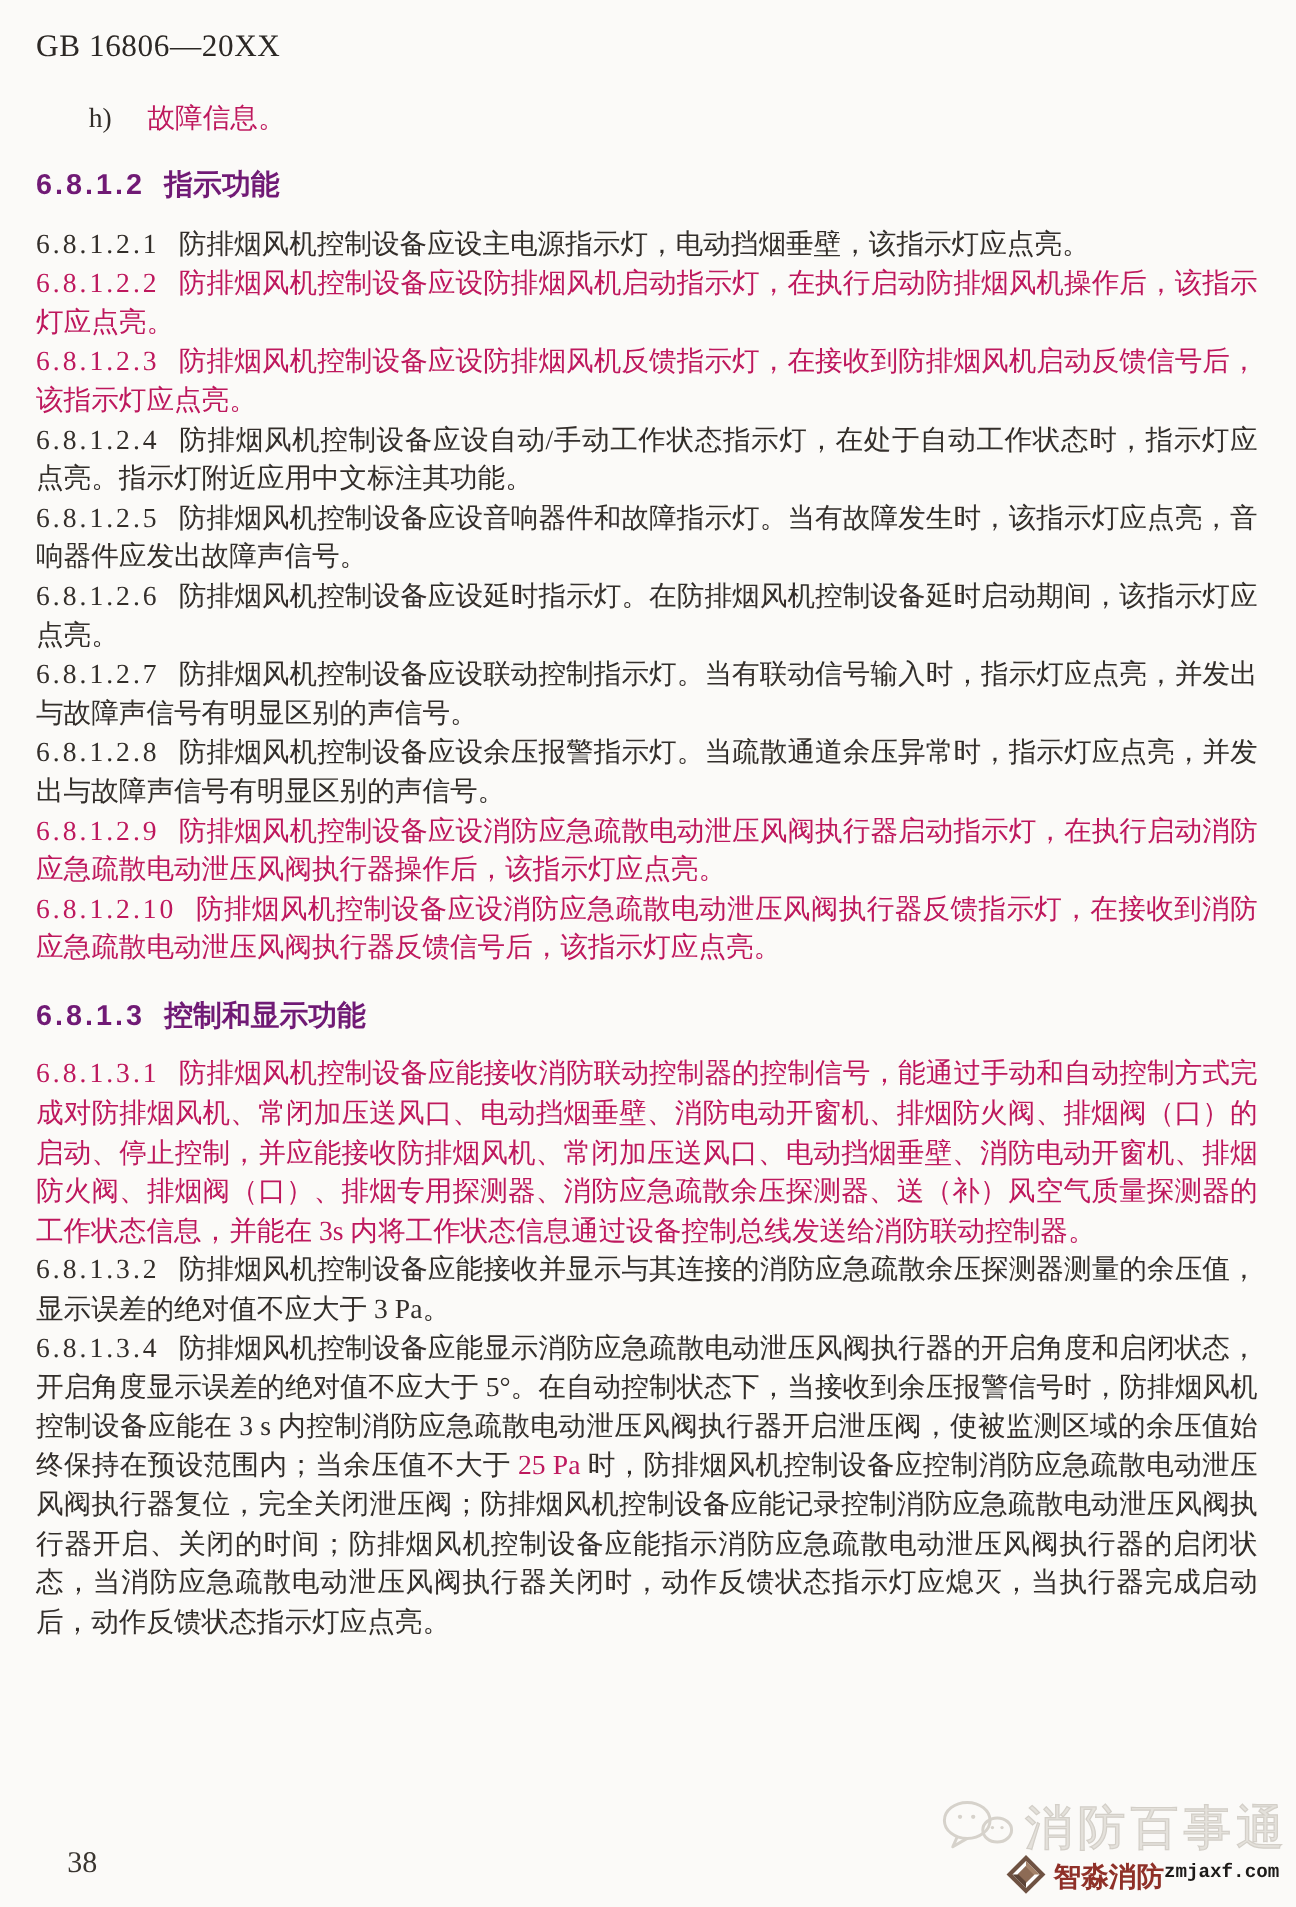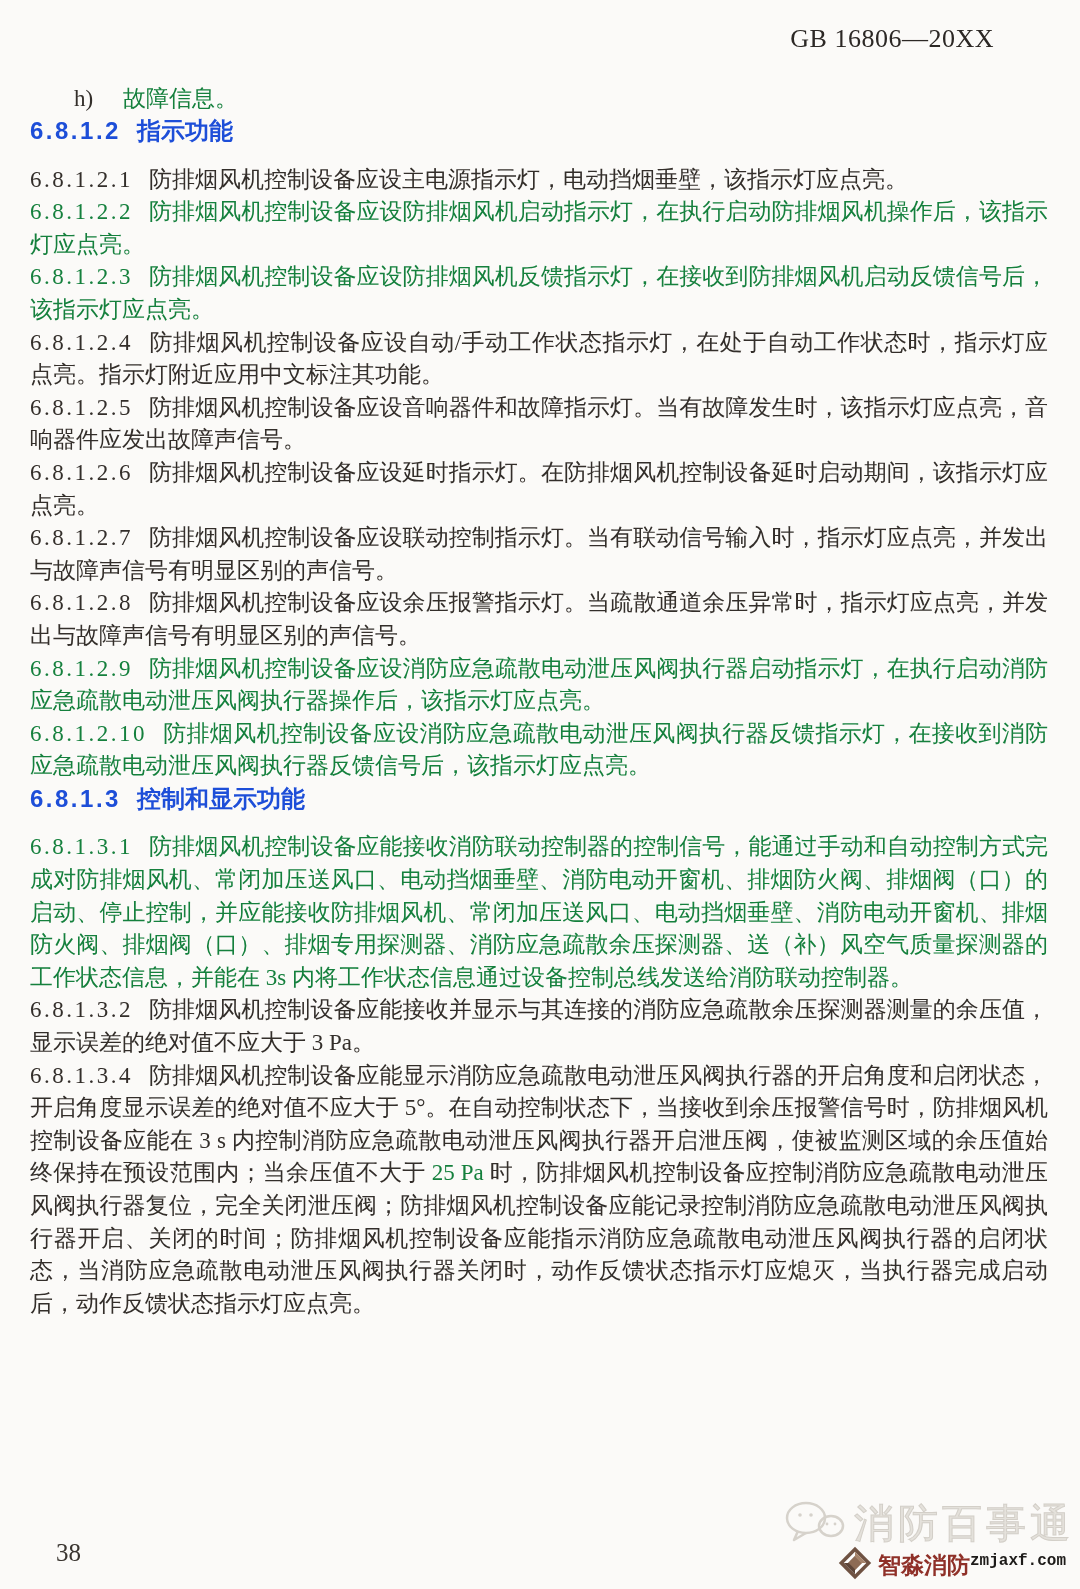--- a/index.html
+++ b/index.html
@@ -7,21 +7,20 @@
     width: 1080px; height: 1589px;
     background: #fbfaf8;
     font-family: "Liberation Serif", serif;
     color: #332e2a;
     overflow: hidden;
     position: relative;
   }
   .page { padding: 14px 32px 0 30px; }
 
   .std-header {
-    text-align: right;
     padding-right: 54px;
     font-size: 26px;
     letter-spacing: 0.5px;
     color: #2c2825;
     margin-top: 10px;
   }
 
   .list-item {
     margin-top: 28px;
     padding-left: 44px;
@@ -38,24 +37,25 @@
   }
   .para .num {
     letter-spacing: 2.5px;
     margin-right: 16px;
     white-space: nowrap;
   }
   .para.heading {
     font-family: "Liberation Sans", sans-serif;
     font-weight: bold;
     font-size: 24px;
+    margin-top: 24px;
     margin-bottom: 16px;
-    color: #1d4ed8;
+    color: #701a75;
   }
-  .red { color: #15803d; }
+  .red { color: #be185d; }
 
   .page-number {
     position: absolute;
     left: 56px;
     bottom: 22px;
     font-size: 25px;
     color: #3a3530;
   }
 
   .watermark {

